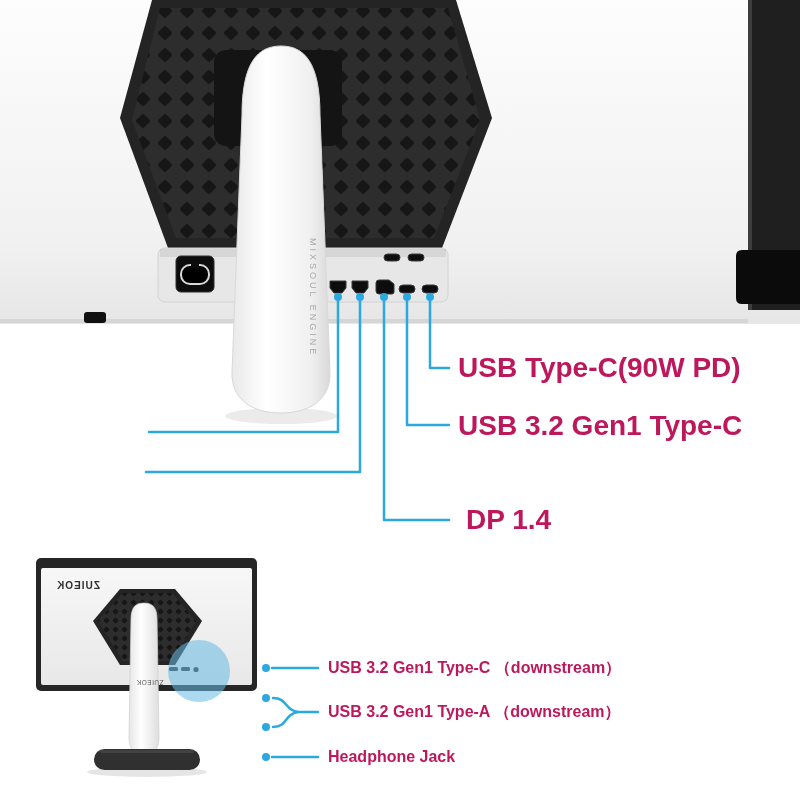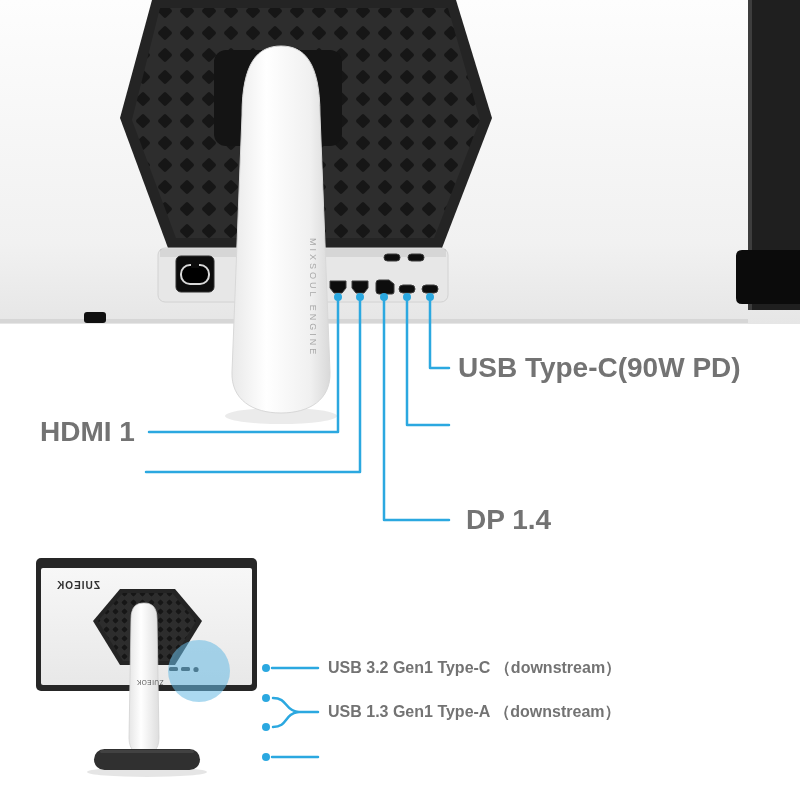--- a/index.html
+++ b/index.html
@@ -3,21 +3,21 @@
 <meta charset="utf-8">
 <style>
   :root { --accent: #2BA8E0; }
   html,body { margin:0; padding:0; background:#ffffff; }
   body { width:800px; height:800px; font-family:"Liberation Sans", sans-serif; }
   .stage { position:relative; width:800px; height:800px; background:#fff; overflow:hidden; }
   .art { position:absolute; }
   .lines { position:absolute; left:0; top:0; pointer-events:none; }
   .lines path, .lines polyline, .lines line { stroke:var(--accent); stroke-width:2.5; fill:none; stroke-linecap:round; stroke-linejoin:round; }
   .lines circle { fill:var(--accent); stroke:none; }
-  .label { position:absolute; color:#737373; font-weight:600; white-space:nowrap; }
+  .label { position:absolute; color:#be185d; font-weight:600; white-space:nowrap; }
   .label.top { font-size:28px; line-height:36px; }
   .label.top.multi { line-height:37px; }
   .label.bottom { font-size:16px; line-height:28px; }
   svg text { font-family:"Liberation Sans", sans-serif; }
 </style>
 </head>
 <body>
 
 <div class="stage">
 
@@ -171,27 +171,28 @@
         <circle cx="266" cy="727" r="4"></circle>
       <path d="M273,698 C288,698 284,710 298,712 C284,714 288,727 273,727"></path>
       <path d="M298,712 H318"></path>
     </g>
     <g>
       <circle cx="266" cy="757" r="4"></circle>
         <path d="M272,757 H318"></path>
     </g>
   </svg>
 
-  <div class="label top" style="left:40px;top:414px">HDMI 1</div>
 
 
   <div class="label top" style="left:458px;top:350px">USB Type-C(90W PD)</div>
 
   <div class="label top multi" style="left:458px;top:407px">
+    <div>USB 3.2 Gen1 Type-C</div>
   </div>
 
   <div class="label top" style="left:466px;top:502px">DP 1.4</div>
 
   <div class="label bottom" style="left:328px;top:654px">USB 3.2 Gen1 Type-C （downstream）</div>
 
-  <div class="label bottom" style="left:328px;top:698px">USB 1.3 Gen1 Type-A （downstream）</div>
+  <div class="label bottom" style="left:328px;top:698px">USB 3.2 Gen1 Type-A （downstream）</div>
 
+  <div class="label bottom" style="left:328px;top:743px">Headphone Jack</div>
 </div>
 
 </body></html>

